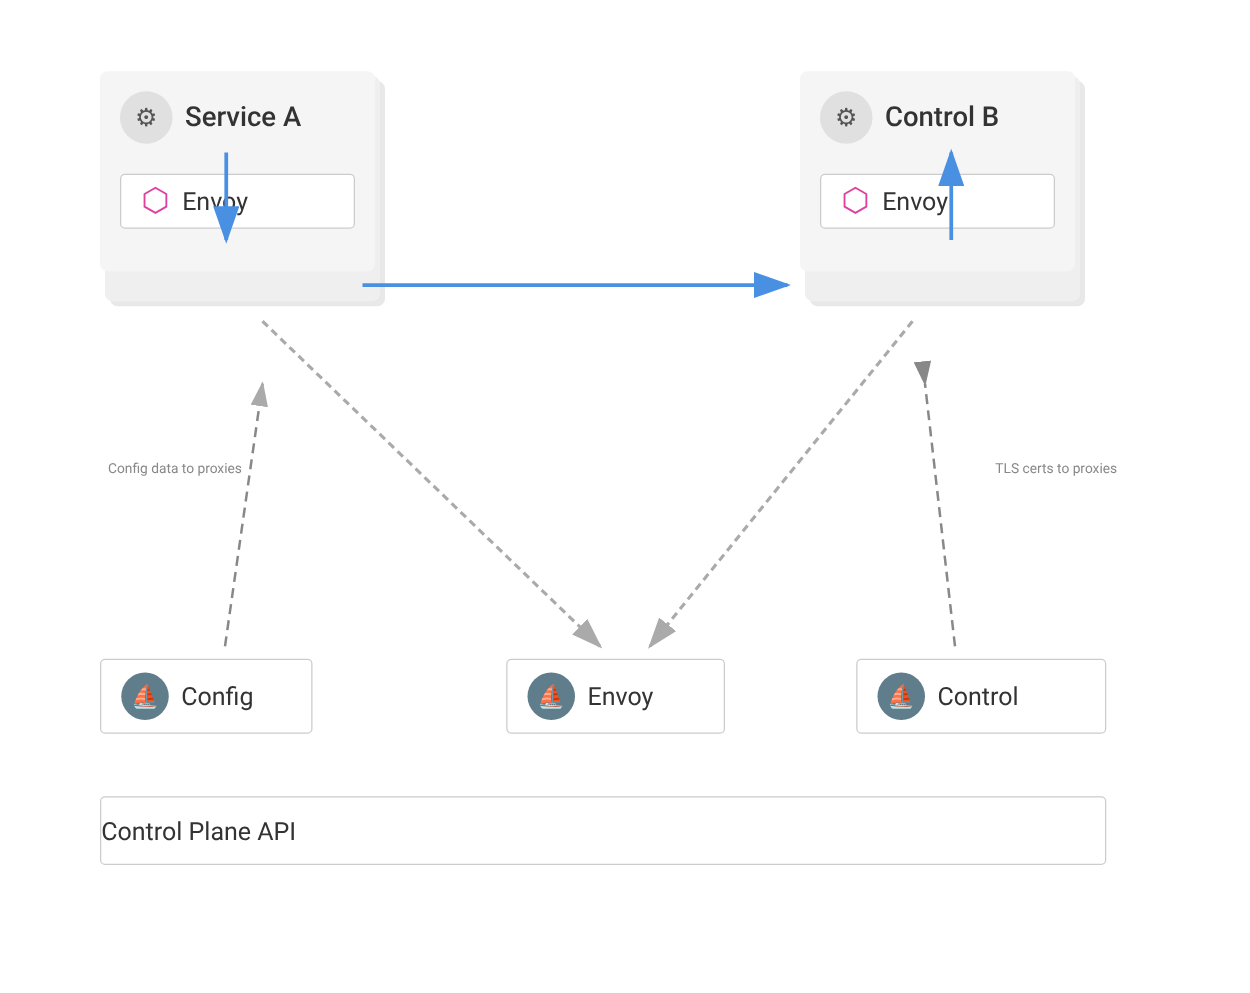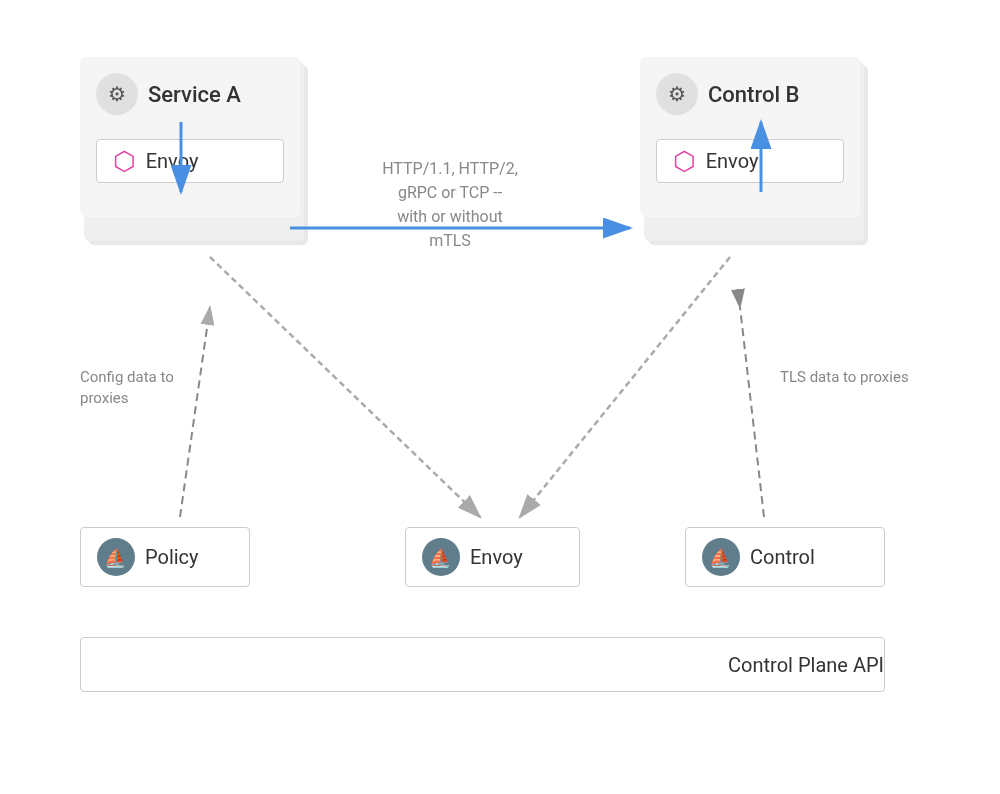--- a/index.html
+++ b/index.html
@@ -140,31 +140,31 @@
     }
 
     
     .control-plane-bar {
       position: absolute;
       background: #fff;
       border: 1.5px solid #ccc;
       border-radius: 4px;
       display: flex;
       align-items: center;
-      justify-content: flex-end;
+      justify-content: flex-start;
       font-size: 20px;
       color: #333;
     }
 
     
     .annotation {
       position: absolute;
-      font-size: 15px;
+      font-size: 11px;
       color: #888;
-      text-align: left;
+      text-align: center;
       line-height: 1.4;
     }
   </style>
 </head>
 <body>
 
 <div class="diagram">
 
   <svg class="svg-overlay">
     <defs>
@@ -229,40 +229,37 @@
           <span>Control B</span>
         </div>
         <div class="envoy-box">
           <span class="envoy-hex">⬡</span>
           <span>Envoy</span>
         </div>
       </div>
     </div>
   </div>
 
-  <div class="protocol-label" style="top:130px; left:290px; width:220px;">
-    <span>HTTP/1.1, HTTP/2,<br>gRPC or TCP --<br>with or without<br>mTLS</span>
-  </div>
 
   <div class="annotation" style="top:340px; left:30px; width:120px;">
     <span>Config data
 to proxies</span>
   </div>
 
 
   <div class="annotation" style="top:340px; left:730px; width:130px;">
-    <span>TLS data to
+    <span>TLS certs to
 proxies</span>
   </div>
 
   <div class="control-box" style="top:500px; left:30px; width:170px;">
     <div class="control-icon">
       <span>⛵</span>
     </div>
-    <span>Policy</span>
+    <span>Config</span>
   </div>
 
   <div class="control-box" style="top:500px; left:355px; width:175px;">
     <div class="control-icon">
       <span>⛵</span>
     </div>
     <span>Envoy</span>
   </div>
 
   <div class="control-box" style="top:500px; left:635px; width:200px;">

